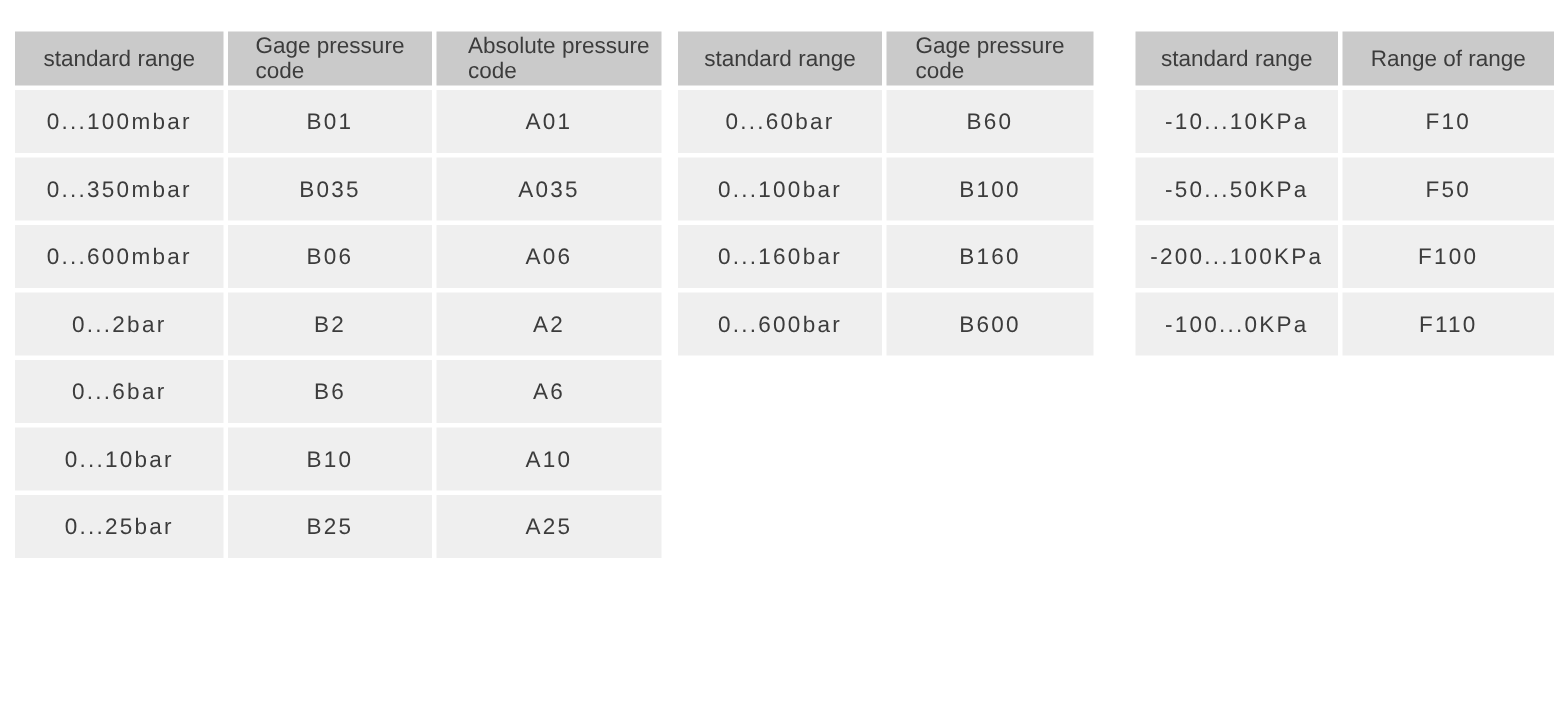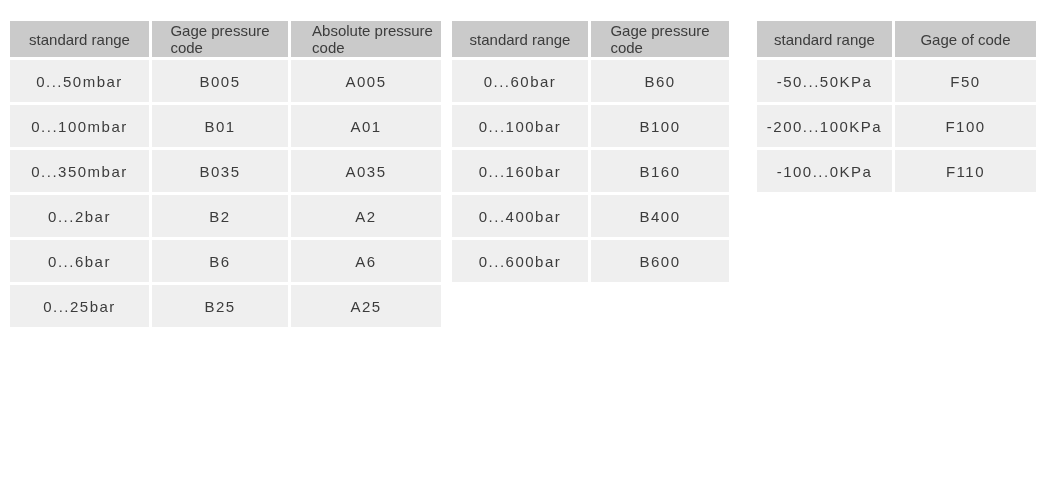--- a/index.html
+++ b/index.html
@@ -73,43 +73,48 @@
       <tr>
         <th class="c1"><span class="th-text">standard range</span></th>
         <th class="c2"><span class="th-text">Gage pressure
 code</span></th>
         <th class="c3"><span class="th-text">Absolute pressure
 code</span></th>
       </tr>
     </thead>
     <tbody>
       <tr>
-        <td>0...50mbar</td>
-        <td>B005</td>
-        <td>A005</td>
-      </tr>
-      <tr>
         <td>0...100mbar</td>
         <td>B01</td>
         <td>A01</td>
       </tr>
       <tr>
         <td>0...350mbar</td>
         <td>B035</td>
         <td>A035</td>
       </tr>
       <tr>
+        <td>0...600mbar</td>
+        <td>B06</td>
+        <td>A06</td>
+      </tr>
+      <tr>
         <td>0...2bar</td>
         <td>B2</td>
         <td>A2</td>
       </tr>
       <tr>
         <td>0...6bar</td>
         <td>B6</td>
         <td>A6</td>
+      </tr>
+      <tr>
+        <td>0...10bar</td>
+        <td>B10</td>
+        <td>A10</td>
       </tr>
       <tr>
         <td>0...25bar</td>
         <td>B25</td>
         <td>A25</td>
       </tr>
     </tbody>
   </table>
 
   <table class="spec t2">
@@ -127,38 +132,38 @@
       </tr>
       <tr>
         <td>0...100bar</td>
         <td>B100</td>
       </tr>
       <tr>
         <td>0...160bar</td>
         <td>B160</td>
       </tr>
       <tr>
-        <td>0...400bar</td>
-        <td>B400</td>
-      </tr>
-      <tr>
         <td>0...600bar</td>
         <td>B600</td>
       </tr>
     </tbody>
   </table>
 
   <table class="spec t3">
     <thead>
       <tr>
         <th class="c1"><span class="th-text">standard range</span></th>
-        <th class="c2"><span class="th-text">Gage of code</span></th>
+        <th class="c2"><span class="th-text">Range of range</span></th>
       </tr>
     </thead>
     <tbody>
+      <tr>
+        <td>-10...10KPa</td>
+        <td>F10</td>
+      </tr>
       <tr>
         <td>-50...50KPa</td>
         <td>F50</td>
       </tr>
       <tr>
         <td>-200...100KPa</td>
         <td>F100</td>
       </tr>
       <tr>
         <td>-100...0KPa</td>

